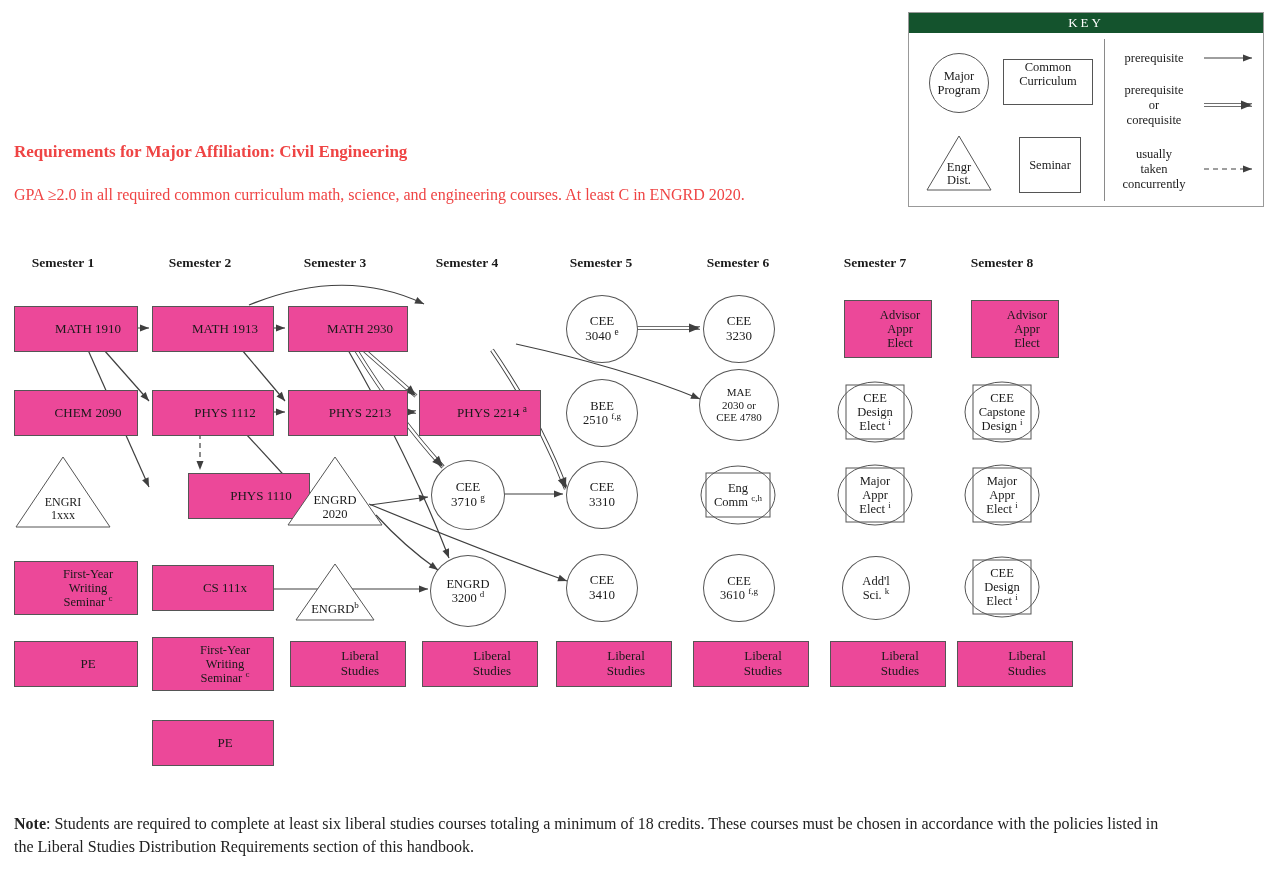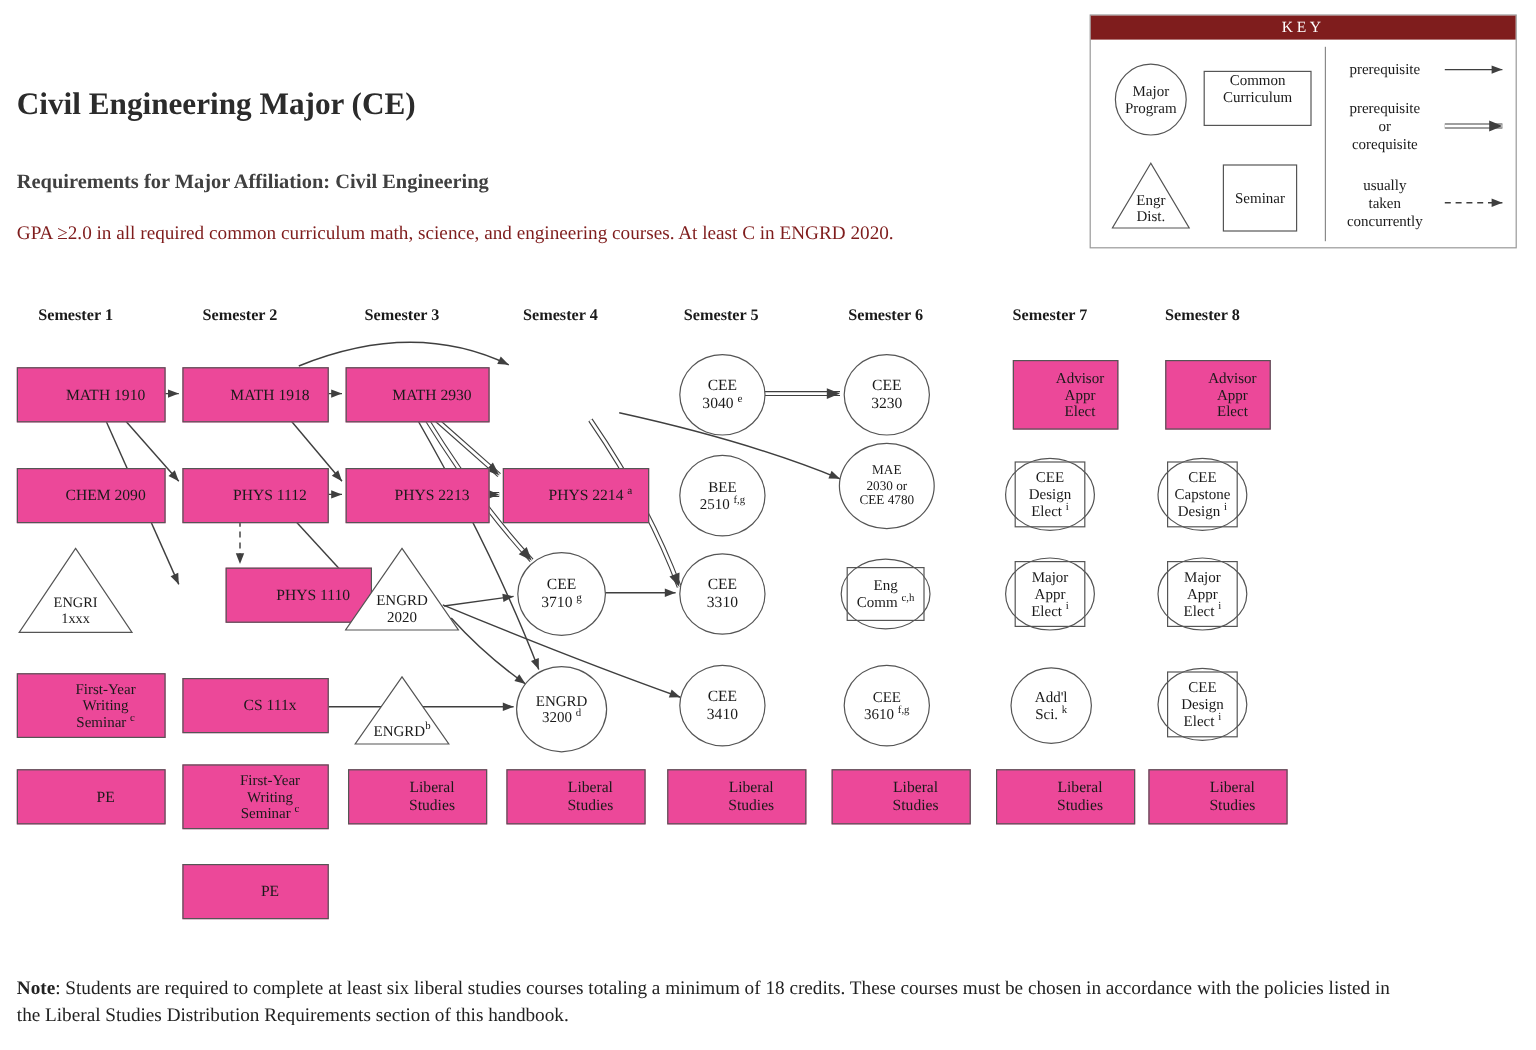--- a/index.html
+++ b/index.html
@@ -1,56 +1,55 @@
 <!DOCTYPE html>
 <html style="--border: #555555;"><head>
 <meta charset="utf-8">
 <style>
   html,body{margin:0;padding:0;background:#fff;}
   #page{position:relative;width:1280px;height:875px;background:#fff;overflow:hidden;
         font-family:"Liberation Serif","DejaVu Serif",serif;color:#111;}
   .hdr-title{position:absolute;left:14px;top:72px;font-size:26px;font-weight:bold;color:#2b2b2b;}
-  .hdr-sub{position:absolute;left:14px;top:142px;font-size:17px;font-weight:bold;color:#404040;}
-  .hdr-gpa{position:absolute;left:14px;top:186px;font-size:16px;color:#7f1d1d;}
+  .hdr-sub{position:absolute;left:14px;top:142px;font-size:17px;font-weight:bold;color:#ef4444;}
+  .hdr-gpa{position:absolute;left:14px;top:186px;font-size:16px;color:#ef4444;}
   .footnote{position:absolute;left:14px;top:812px;width:1148px;font-size:16px;line-height:1.45;color:#222;margin:0;}
   #edges{position:absolute;left:0;top:0;z-index:1;pointer-events:none;}
   #diagram{position:absolute;left:0;top:0;width:1280px;height:875px;}
   .sem-hdr{position:absolute;z-index:2;width:130px;text-align:center;font-size:13.5px;font-weight:bold;color:#1a1a1a;}
   .node{position:absolute;z-index:2;display:flex;align-items:center;justify-content:center;
         text-align:center;font-size:13px;line-height:1.13;color:#1a1a1a;}
   .node.rect{background:#ec4899;border:1px solid var(--border,#555);padding-left:24px;}
   .node.circle{background:#fff;border:1px solid var(--border,#555);border-radius:50%;}
   .node.triangle,.node.combo{background:transparent;border:none;}
   .node > svg{position:absolute;left:0;top:0;}
   .node .lbl{position:relative;z-index:1;}
   .node.triangle .lbl{position:absolute;left:0;right:0;bottom:5px;}
   sup{font-size:0.72em;line-height:0;}
   
   .key-box{position:absolute;left:908px;top:12px;width:354px;height:193px;border:1px solid #999;
            background:#fff;z-index:2;font-size:12.5px;color:#1a1a1a;}
-  .key-bar{position:absolute;left:0;top:0;right:0;height:20px;background:#7f1d1d;color:#fff;
+  .key-bar{position:absolute;left:0;top:0;right:0;height:20px;background:#14532d;color:#fff;
            text-align:center;font-size:13px;letter-spacing:3px;line-height:20px;}
   .key-circle{position:absolute;left:20px;top:40px;width:58px;height:58px;border:1px solid var(--border,#555);
               border-radius:50%;display:flex;align-items:center;justify-content:center;text-align:center;line-height:1.15;}
   .key-common{position:absolute;left:94px;top:46px;width:88px;height:44px;border:1px solid var(--border,#555);
               display:flex;justify-content:center;text-align:center;line-height:1.15;}
   .key-tri{position:absolute;left:17px;top:122px;width:66px;height:56px;}
   .key-tri .key-label{position:absolute;left:0;right:0;bottom:3px;text-align:center;line-height:1.1;}
   .key-elective{position:absolute;left:110px;top:124px;width:60px;height:54px;border:1px solid var(--border,#555);
                 display:flex;align-items:center;justify-content:center;text-align:center;}
   .key-divider{position:absolute;left:195px;top:26px;bottom:5px;width:1px;background:#8a8a8a;}
   .key-row-label{position:absolute;left:199px;width:92px;text-align:center;line-height:1.18;}
   .key-row-svg{position:absolute;left:293px;width:58px;height:16px;}
 </style>
 </head>
 <body>
 
 <div id="page">
 
-  <div class="hdr-title">Civil Engineering Major (CE)</div>
   <div class="hdr-sub">Requirements for Major Affiliation:  Civil Engineering</div>
   <div class="hdr-gpa">GPA ≥2.0 in all required common curriculum math, science, and engineering courses. At least C in ENGRD 2020.</div>
 
   <div class="key-box">
     <div class="key-bar">KEY</div>
     <div class="key-circle">
       <span class="key-label">Major<br>Program</span>
     </div>
     <div class="key-common">
       <span class="key-label">Common<br>Curriculum</span>
@@ -202,21 +201,21 @@
         </svg>
         <div class="lbl">ENGRI<br>1xxx</div>
       </div>
       <div class="node rect" style="left: 14px; top: 561px; width: 98px; height: 52px; font-size: 12.5px;">
         <div class="lbl">First-Year<br>Writing<br>Seminar <sup>c</sup></div>
       </div>
       <div class="node rect" style="left: 14px; top: 641px; width: 98px; height: 44px; font-size: 13px;">
         <div class="lbl">PE</div>
       </div>
       <div class="node rect" style="left: 152px; top: 306px; width: 96px; height: 44px; font-size: 13px;">
-        <div class="lbl">MATH 1918</div>
+        <div class="lbl">MATH 1913</div>
       </div>
       <div class="node rect" style="left: 152px; top: 390px; width: 96px; height: 44px; font-size: 13px;">
         <div class="lbl">PHYS 1112</div>
       </div>
       <div class="node rect" style="left: 164px; top: 473px; width: 96px; height: 44px; font-size: 13px; margin-left: 24px;">
         <div class="lbl">PHYS 1110</div>
       </div>
       <div class="node rect" style="left: 152px; top: 565px; width: 96px; height: 44px; font-size: 13px;">
         <div class="lbl">CS  111x</div>
       </div>

